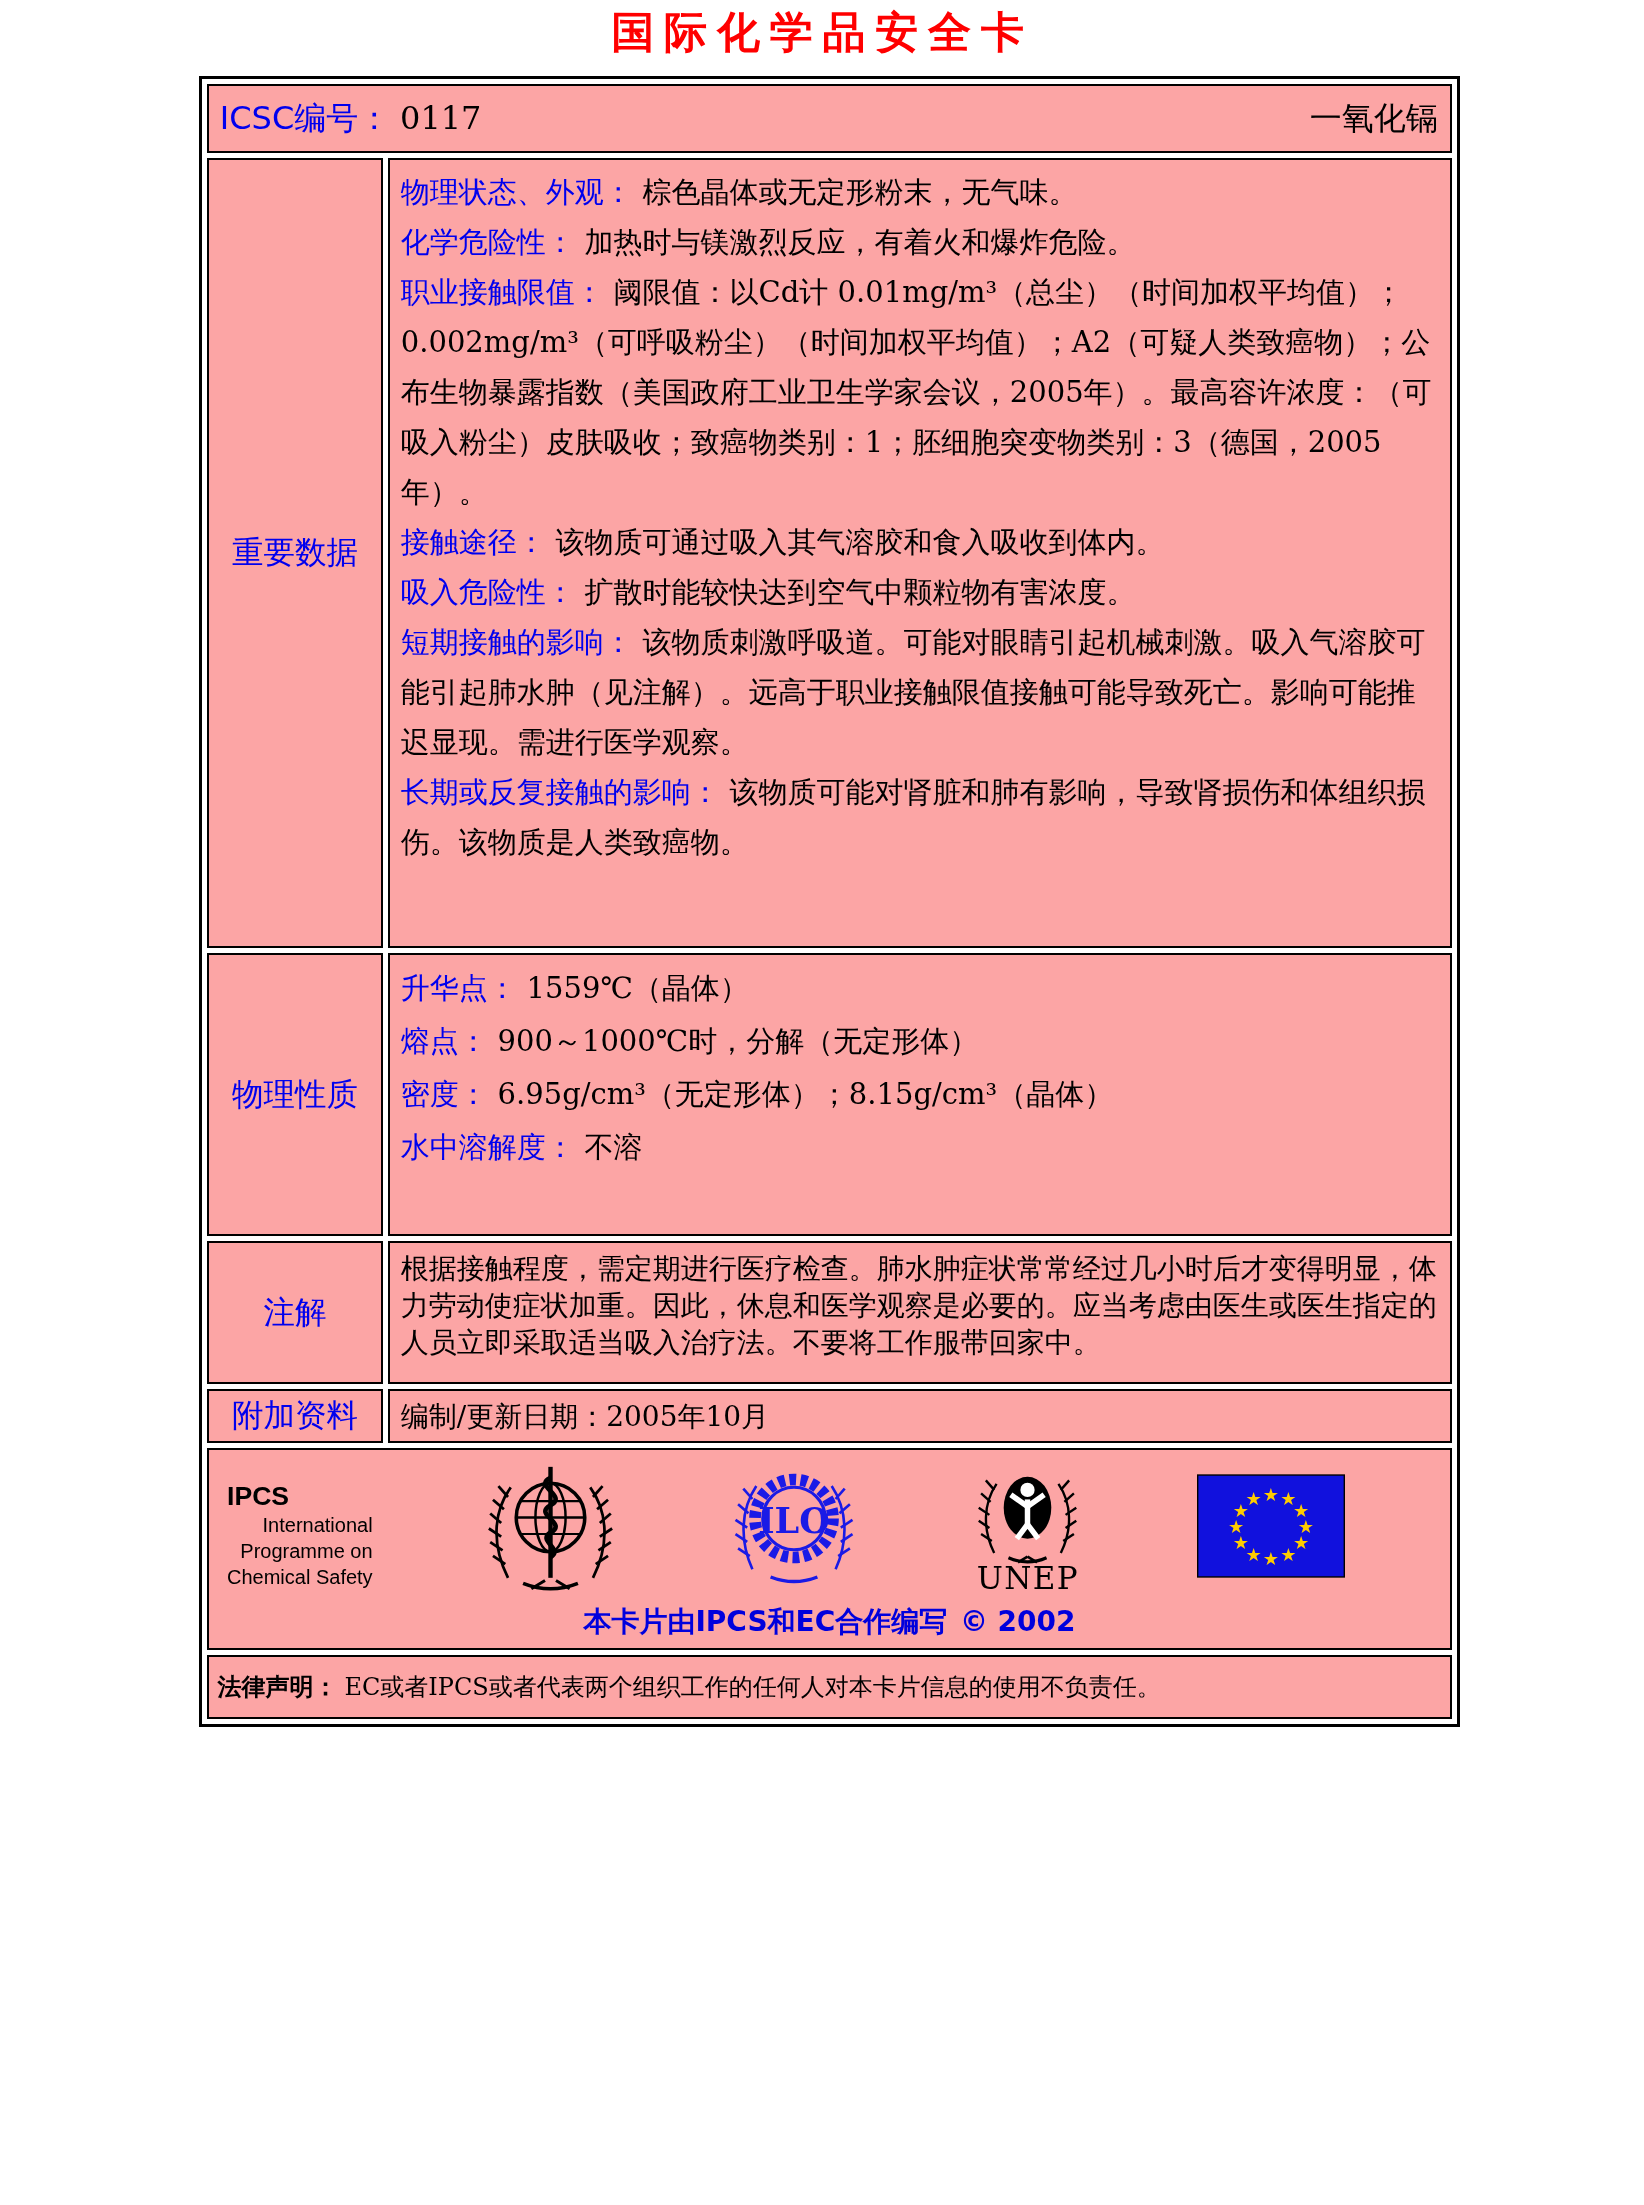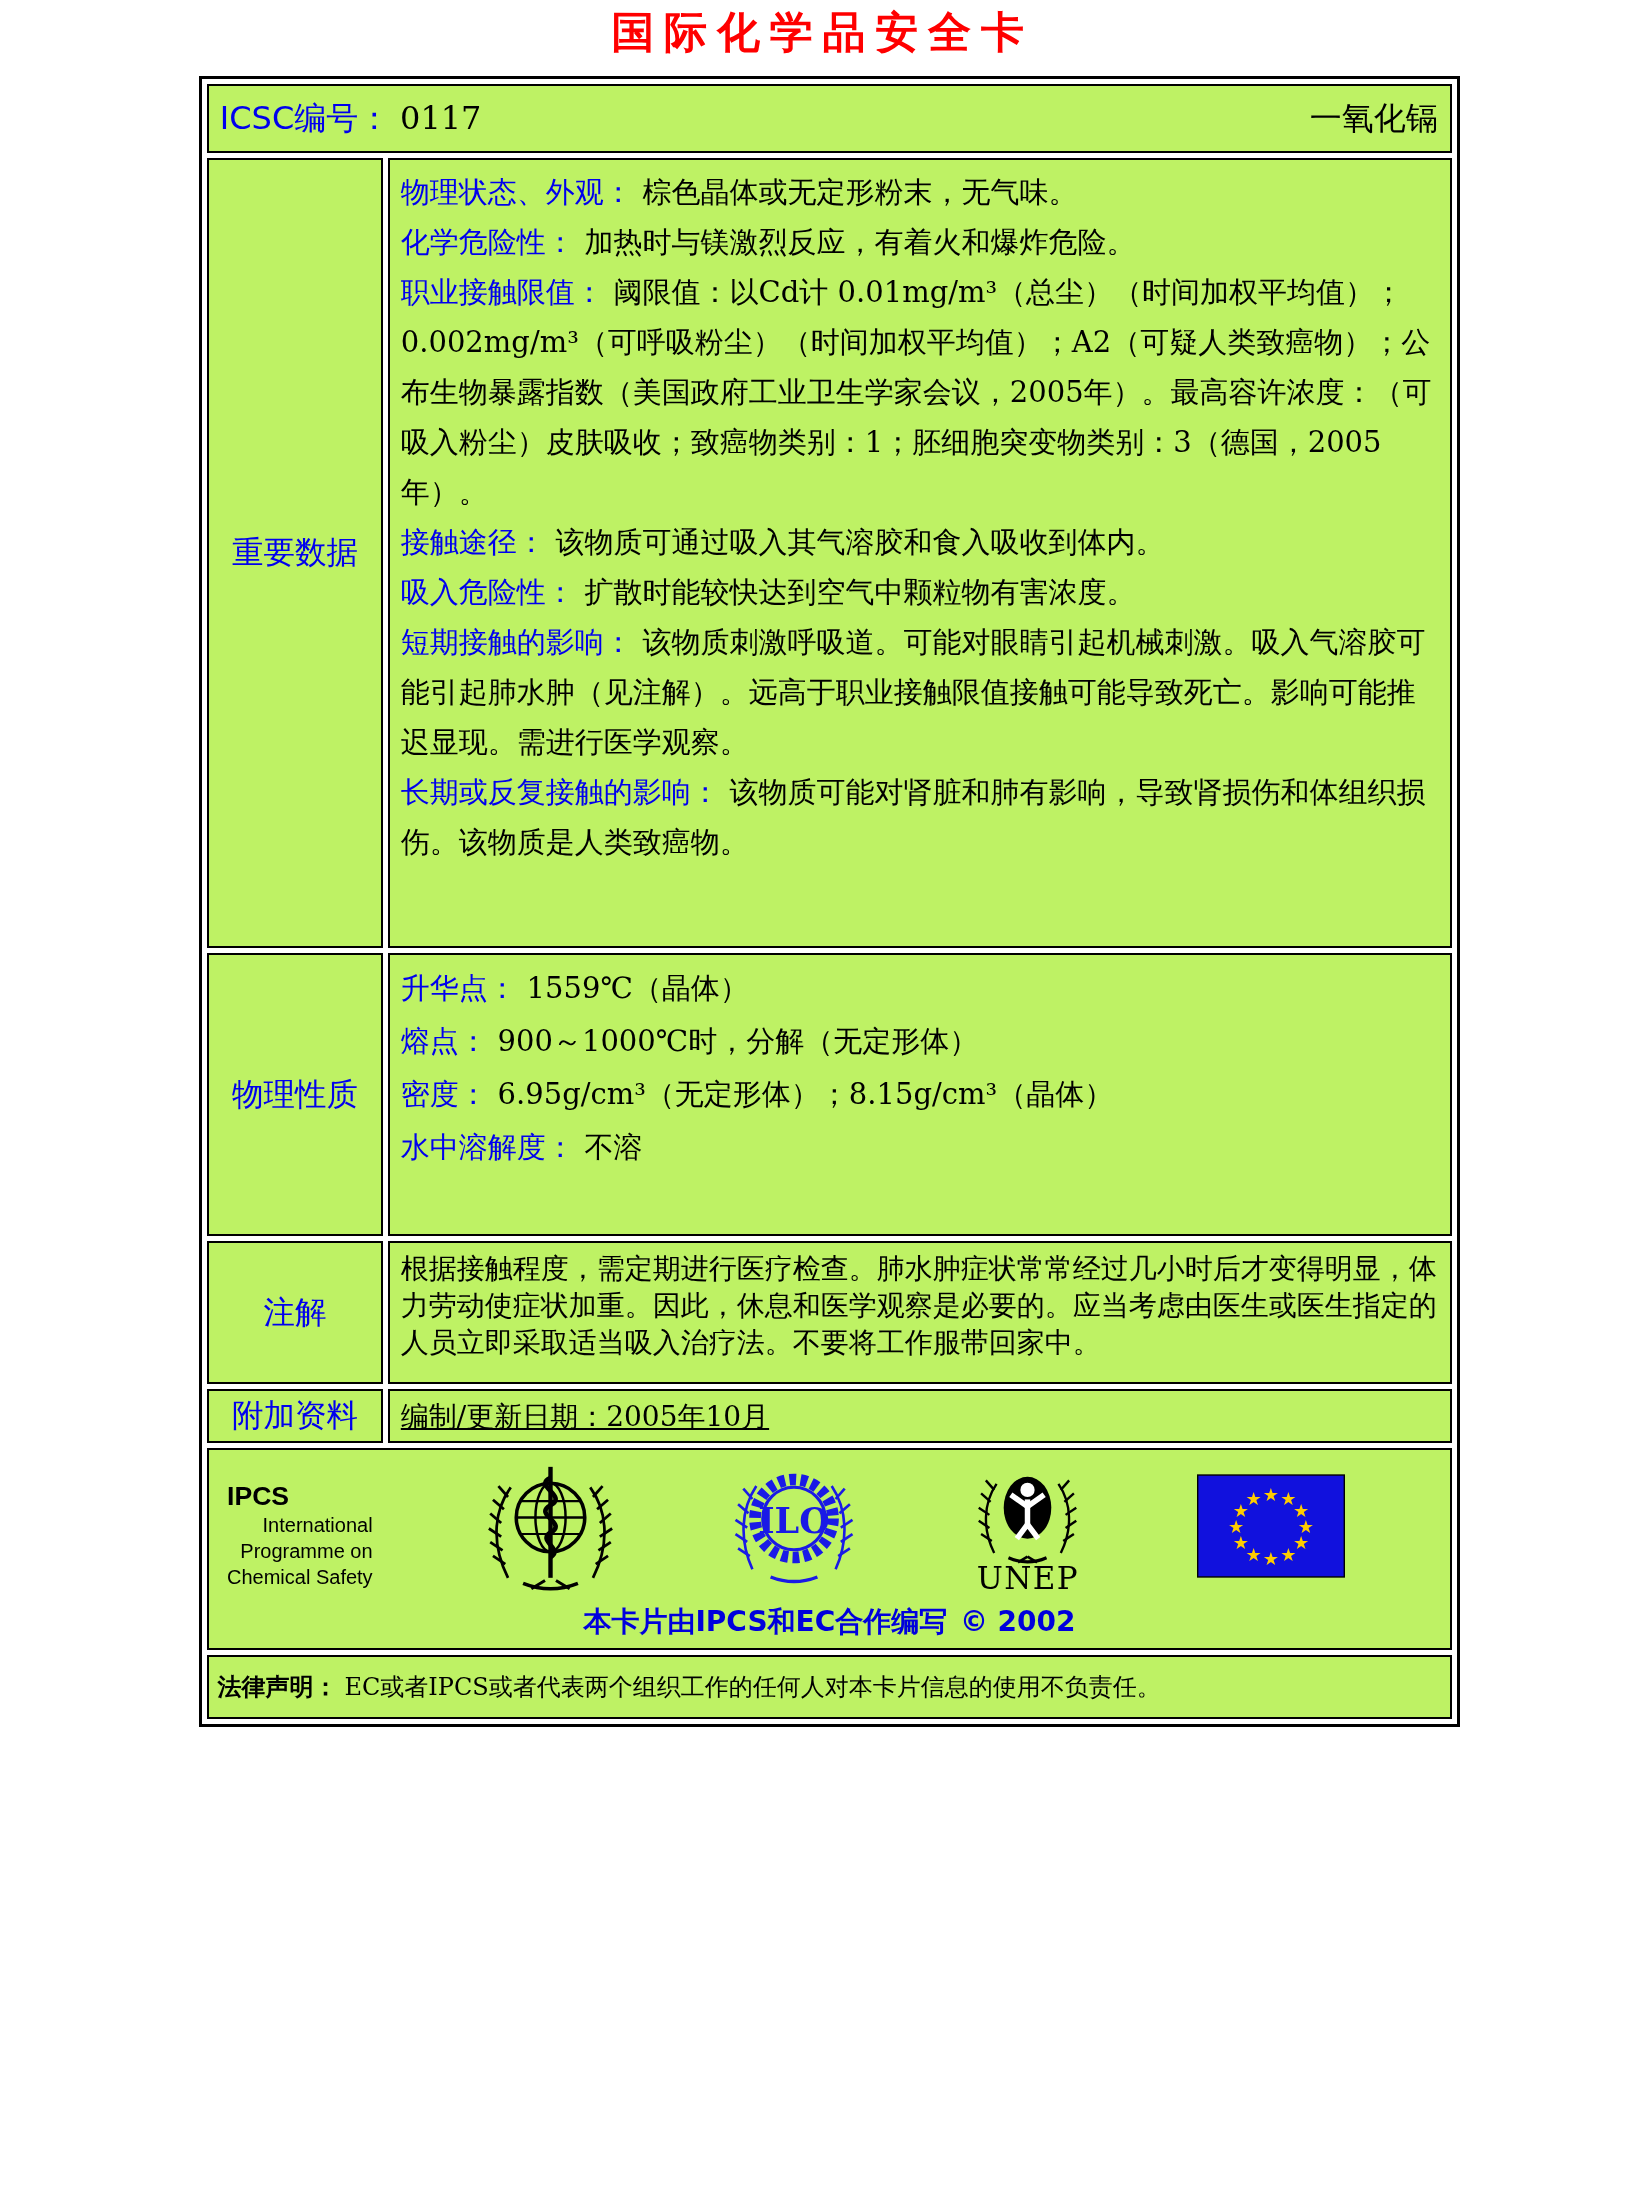--- a/index.html
+++ b/index.html
@@ -20,21 +20,21 @@
   .doc-title{
     margin:4.2px 0 0 0;text-align:center;
     font-size:43px;font-weight:bold;color:var(--title-red);
     letter-spacing:9.8px;font-family:"DejaVu Serif","Liberation Serif",serif;
   }
   table.card{
     position:absolute;left:199px;top:76px;width:1261px;
     border:3.5px solid #000;border-collapse:separate;border-spacing:5.6px;
     background:#fff;table-layout:fixed;
   }
-  td.cell{border:2.1px solid #000;vertical-align:top;background:#bef264;}
+  td.cell{border:2.1px solid #000;vertical-align:top;background:#fca5a5;}
   col.c-label{width:176px;}
   
   .header-flex{display:flex;justify-content:space-between;align-items:flex-start;padding:9.8px 11.2px 7px 9.8px;min-height:63px;font-size:32px;line-height:43px;}
   .blue{color:var(--label-blue);font-family:"DejaVu Sans","Liberation Sans",sans-serif;}
   .icsc-num{margin-left:9.8px;}
   
   td.label-cell{
     text-align:center;vertical-align:middle;color:var(--label-blue);
     font-size:31.5px;font-family:"DejaVu Sans","Liberation Sans",sans-serif;
   }
@@ -43,21 +43,21 @@
   .content .run{display:block;}
   .run-label{color:var(--label-blue);font-family:"DejaVu Sans","Liberation Sans",sans-serif;margin-right:9.8px;}
   .loose .run{line-height:50px;}
   .phys .run{line-height:53px;}
   .tight{font-size:28px;}
   .tight .run{line-height:37px;}
   .h-important{min-height:784px;}
   .h-physical{min-height:277px;border-radius:14px;}
   .h-env{min-height:73px;}
   .h-notes{min-height:137px;}
-  .h-add{min-height:38px;text-decoration:underline;}
+  .h-add{min-height:38px;}
   
   .footer-cell{padding:5.6px 0 7px 0;}
   .footer-flex{display:flex;justify-content:space-between;align-items:flex-start;padding:4.2px 105px 0 18px;}
   .ipcs-block{margin-top:19.6px;font-family:"Liberation Sans","DejaVu Sans",sans-serif;}
   .ipcs-title{font-size:26.6px;font-weight:bold;line-height:32px;}
   .ipcs-sub .line{font-size:20px;line-height:26px;text-align:right;}
   .logo{display:block;}
   .unep-block{text-align:center;}
   .unep-text{font-family:"DejaVu Serif","Liberation Serif",serif;font-weight:normal;font-size:31px;line-height:32px;letter-spacing:1.4px;margin-top:-2.8px;}
   .eu-wrap{margin-top:14px;}

